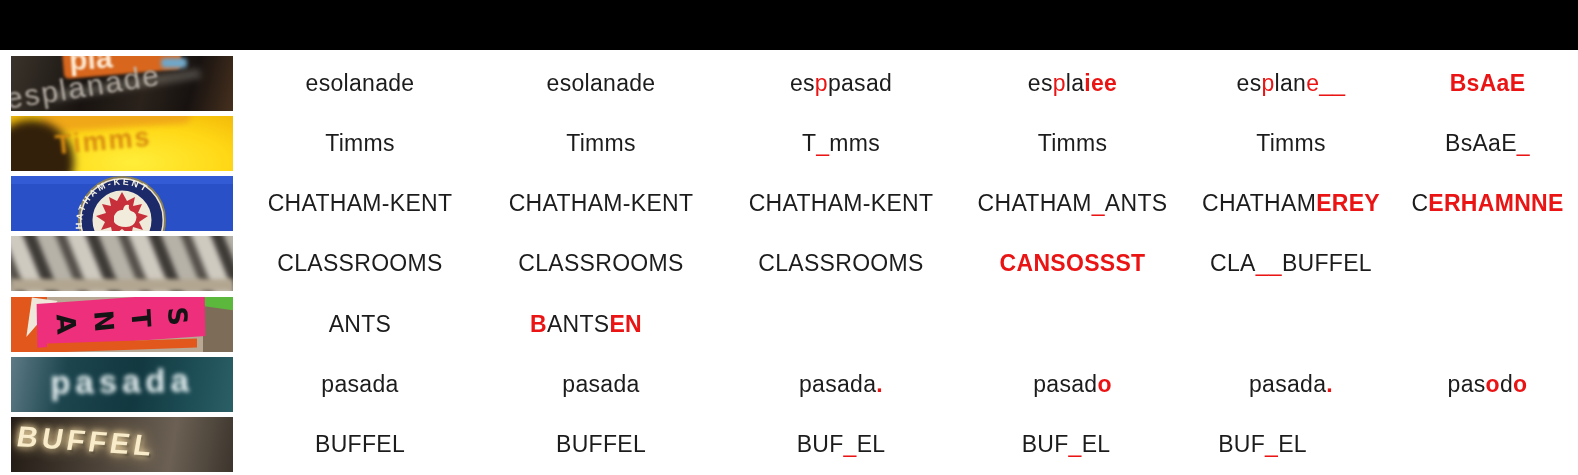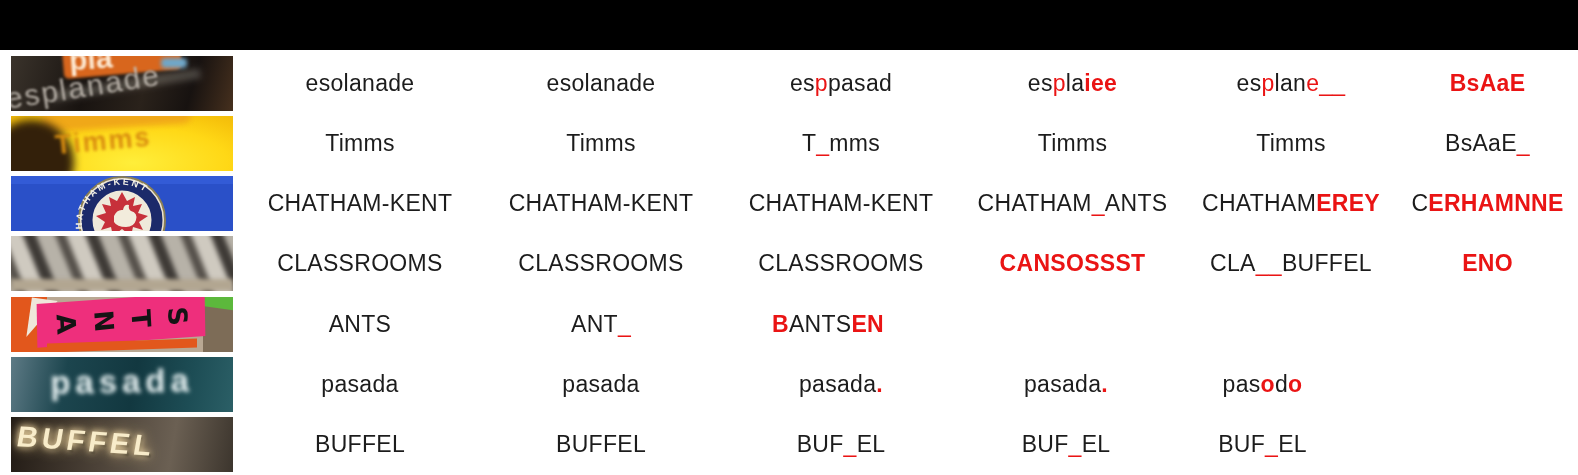--- a/index.html
+++ b/index.html
@@ -192,65 +192,62 @@
         </div>
         <div class="cell c3">
           <span><span>CLASSROOMS</span></span>
         </div>
         <div class="cell c4">
           <span><span class="red bold">CANSOSSST</span></span>
         </div>
         <div class="cell c5">
           <span><span>CLA</span><span class="red">__</span><span>BUFFEL</span></span>
         </div>
-        <div class="cell c6">
-          <span><span class="red bold">ENO</span></span>
-        </div>
       </div>
       <div class="row">
         <div class="img-cell">
   <div class="ph ph5">
     <div class="ph5-right"></div>
     <div class="ph5-green"></div>
     <div class="ph5-left"></div>
     <div class="ph5-fold"></div>
     <div class="ph5-banner">
       <span>A</span>
       <span>N</span>
       <span>T</span>
       <span>S</span>
     </div>
     <div class="ph5-strip"></div>
   </div>
 </div>
         <div class="cell c1">
           <span><span>ANTS</span></span>
         </div>
-        <div class="cell c2">
-          <span><span>ANT</span><span class="red">_</span></span>
-        </div>
         <div class="cell c5">
           <span><span class="red bold">B</span><span>ANTS</span><span class="red bold">EN</span></span>
         </div>
       </div>
       <div class="row">
         <div class="img-cell">
   <div class="ph ph6">
     <span class="ph6-text">pasada</span>
   </div>
 </div>
         <div class="cell c1">
           <span><span>pasada</span></span>
         </div>
         <div class="cell c2">
           <span><span>pasada</span></span>
         </div>
         <div class="cell c3">
           <span><span>pasada</span><span class="red bold">.</span></span>
         </div>
+        <div class="cell c4">
+          <span><span>pasad</span><span class="red bold">o</span></span>
+        </div>
         <div class="cell c5">
           <span><span>pasada</span><span class="red bold">.</span></span>
         </div>
         <div class="cell c6">
           <span><span>pas</span><span class="red bold">o</span><span>d</span><span class="red bold">o</span></span>
         </div>
       </div>
       <div class="row">
         <div class="img-cell">
   <div class="ph ph7">

